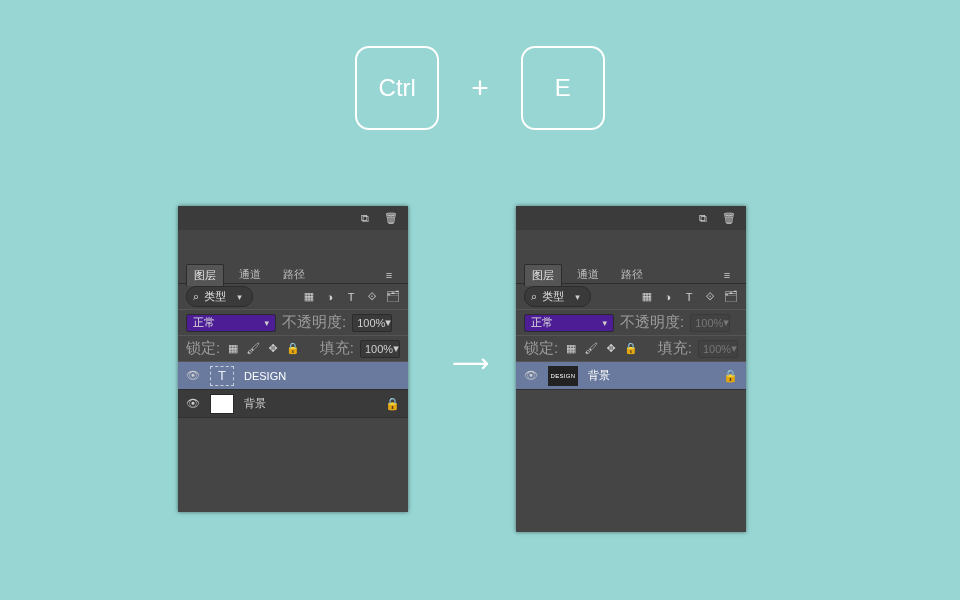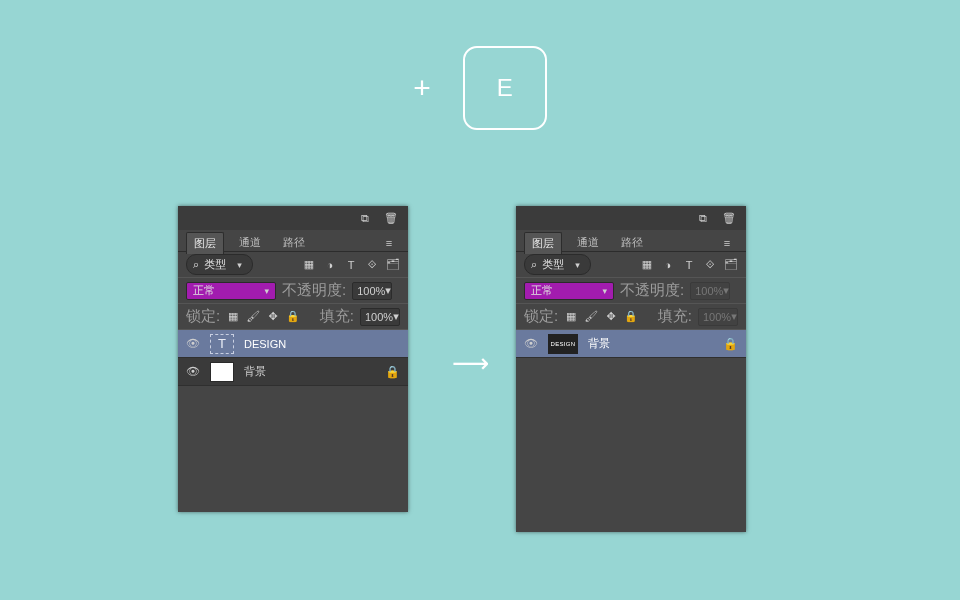--- a/index.html
+++ b/index.html
@@ -49,20 +49,21 @@
     height: 24px; background: #3b3b3b;
     display: flex; align-items: center; justify-content: flex-end;
     gap: 12px; padding: 0 10px;
   }
   .titlebar .ico { width: 14px; height: 14px; color: #cfcfcf; display:flex; align-items:center; justify-content:center; }
   .tabs {
     display: flex; gap: 8px; align-items: center;
     padding: 4px 8px 0 8px; height: 22px;
     background: #454545;
     border-bottom: 1px solid #2c2c2c;
+    margin-top: 32px;
   }
   .tab { padding: 3px 7px; color: #bdbdbd; font-size: 11px; }
   .tab.active {
     background: #555; color: #e6e6e6;
     border: 1px solid #2c2c2c; border-bottom: none;
     border-radius: 2px 2px 0 0;
   }
   .tabs .menu-icon { margin-left: auto; margin-right: 4px; }
 
   .row {
@@ -78,21 +79,21 @@
     padding: 2px 10px 2px 6px; border-radius: 10px;
     font-size: 11px; color: #e0e0e0;
   }
   .dd-caret { font-size: 9px; color: #cfcfcf; margin-left: 6px; }
 
   .toolbar-icons { display: flex; gap: 7px; margin-left: auto; }
   .tico { width: 14px; height: 14px; display: flex; align-items:center; justify-content:center; color: #cfcfcf; }
 
   .select-box {
     display: flex; align-items: center; justify-content:space-between;
-    background: #a21caf; border: 1px solid #2b2b2b;
+    background: #4c1d95; border: 1px solid #2b2b2b;
     height: 18px; padding: 0 6px; font-size: 11px; color:#e0e0e0;
     width: 90px; border-radius: 2px;
   }
   .label-grey { color: #9d9d9d; font-size: 15px; }
   .spin-box {
     display: flex; align-items: center; justify-content: space-between;
     background: #3a3a3a; border: 1px solid #2b2b2b;
     height: 18px; width: 40px; padding: 0 4px; font-size: 11px; border-radius:2px;
   }
   .spin-box.dim { color:#777; background:#424242; border-color:#3a3a3a; }
@@ -121,20 +122,23 @@
     display:flex; align-items:center; justify-content:center;
   }
   .layer-name { font-size: 11px; }
   .layer-name.italic { }
   .layer-lock { margin-left:auto; color:#dcdcdc; font-size:12px; }
 </style>
 </head>
 <body>
 
 <div class="keys-row">
+  <div class="keycap">
+      <span>Ctrl</span>
+    </div>
   <div class="plus">+</div>
   <div class="keycap">
       <span>E</span>
     </div>
 </div>
 
 <div class="arrow">⟶</div>
 
 <div class="panel left">
   <div class="titlebar">

